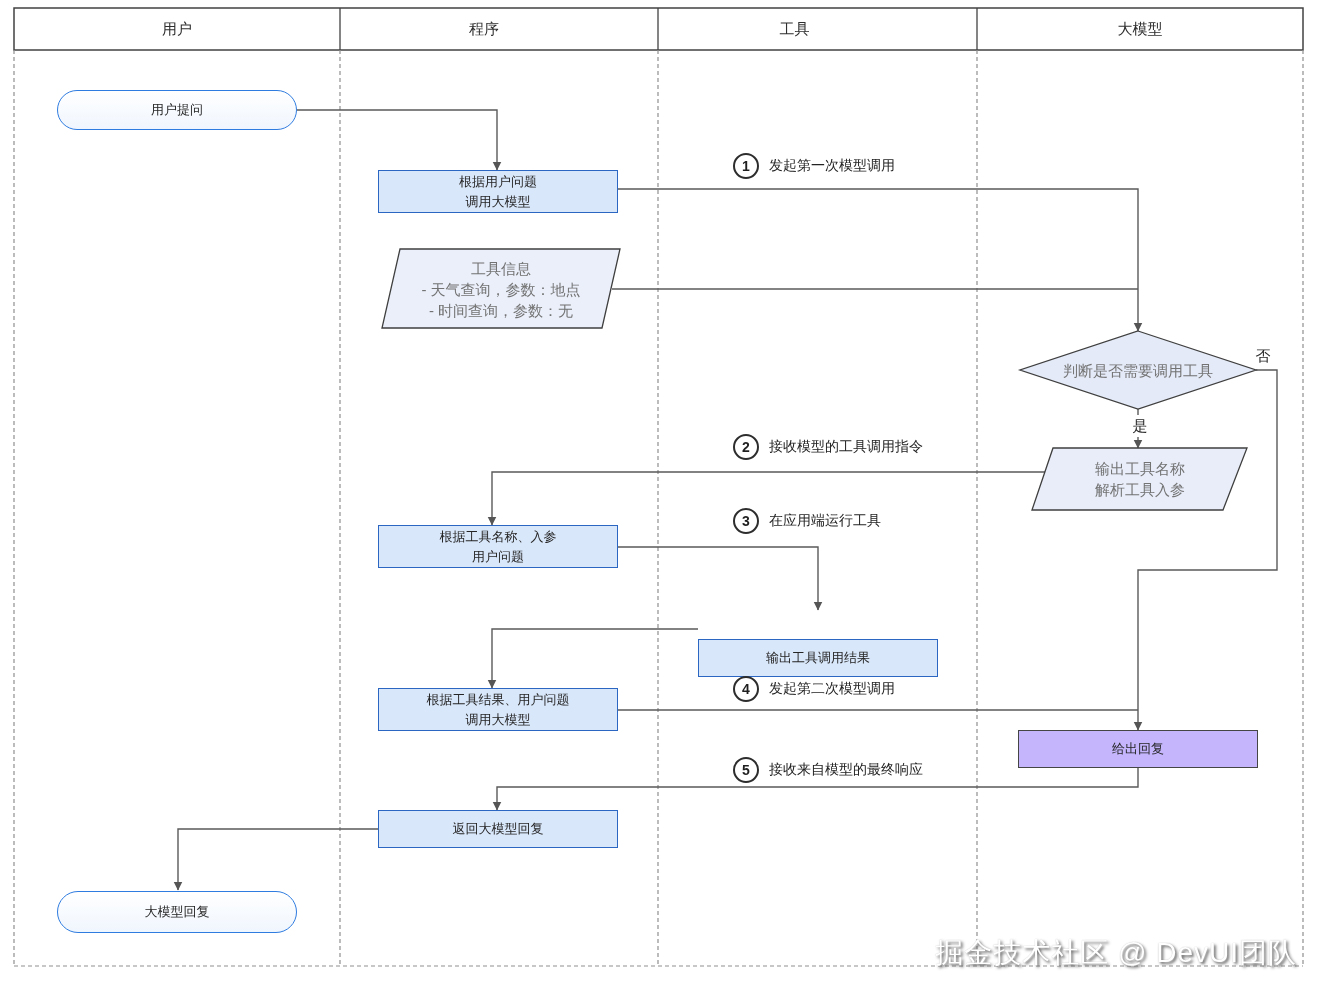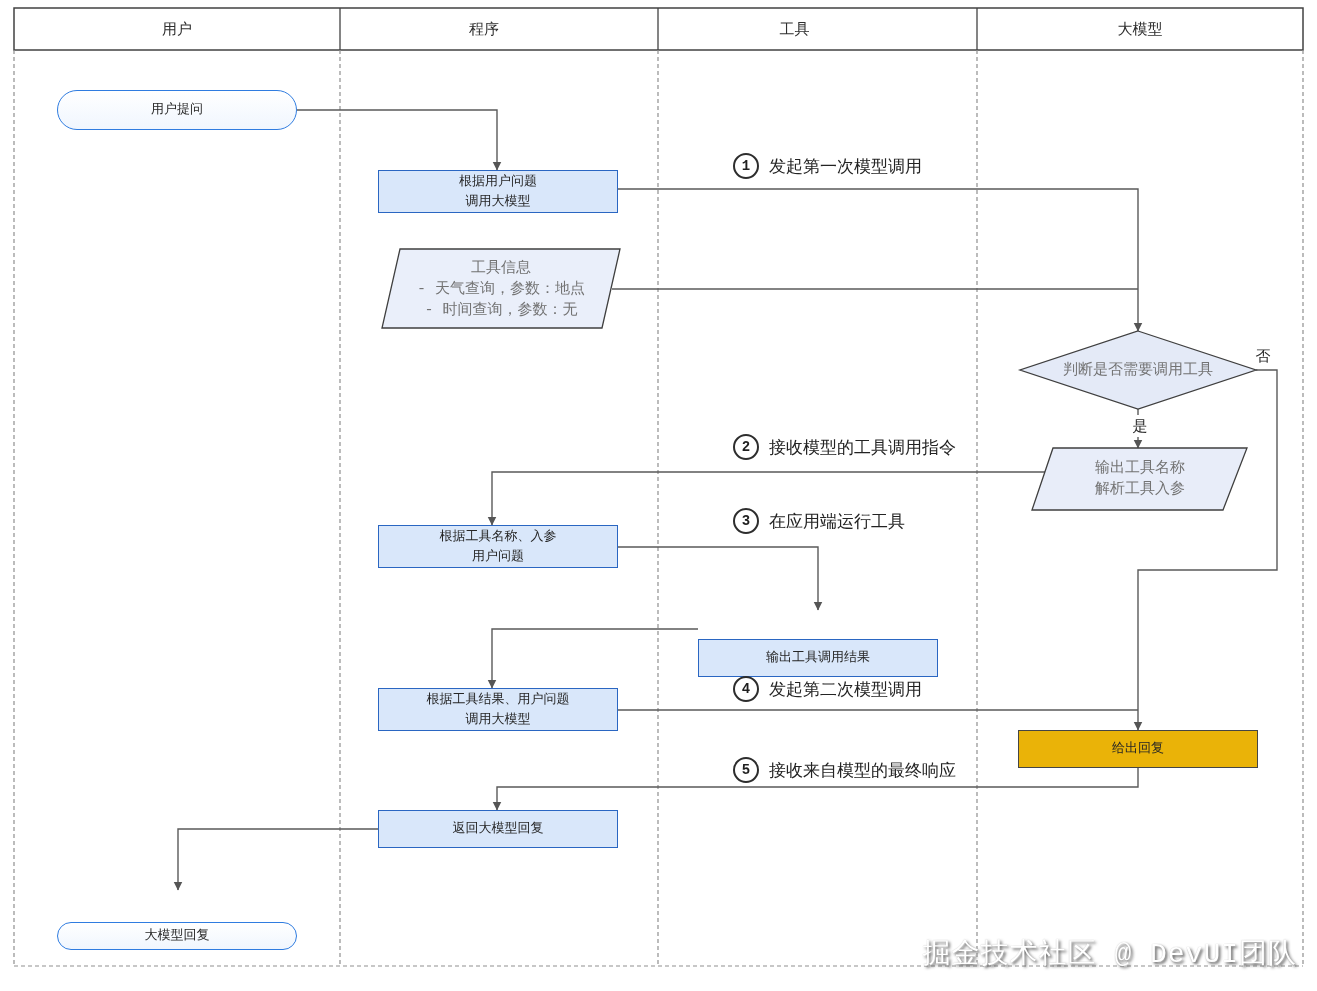--- a/index.html
+++ b/index.html
@@ -1,48 +1,48 @@
 <!DOCTYPE html>
 <html><head>
 <meta charset="utf-8">
 <style>
   html,body { margin:0; padding:0; background:#ffffff; }
   .canvas {
     position:relative; width:1317px; height:991px; background:#ffffff;
-    font-family:Liberation Mono, monospace; overflow:hidden;
+    font-family:Liberation Sans, sans-serif; overflow:hidden;
   }
   .svg-layer { position:absolute; left:0; top:0; }
   .lane-header {
     position:absolute; top:8px; height:42px;
     display:flex; align-items:center; justify-content:center;
     font-size:15px; color:#2e2e2e;
   }
   .node {
     position:absolute; box-sizing:border-box;
     display:flex; align-items:center; justify-content:center;
     text-align:center; font-size:13px; line-height:20px; color:#262626;
     white-space:pre-line;
   }
   .blue  { background:#d9e7fa; border:1.5px solid #2a66c2; }
-  .grayb { background:#eab308; border:1.4px solid #454545; }
+  .grayb { background:#c4b5fd; border:1.4px solid #454545; }
   .pill  { background:linear-gradient(180deg,#ffffff 0%,#f0f6fe 100%);
            border:1.5px solid #2f7ce0; border-radius:21px; }
   .overlay {
     position:absolute; display:flex; align-items:center; justify-content:center;
     text-align:center; font-size:15px; line-height:21px; color:#737373;
     white-space:pre-line; pointer-events:none;
   }
   .step { position:absolute; display:flex; align-items:center; gap:10px; height:28px; }
   .step-circle {
     width:26px; height:26px; box-sizing:border-box; flex:0 0 26px;
     border:2px solid #2d2d2d; border-radius:50%;
     display:flex; align-items:center; justify-content:center;
     font-size:14px; font-weight:bold; color:#1f1f1f;
   }
-  .step-label { font-size:17px; color:#232323; }
+  .step-label { font-size:14px; color:#232323; }
   .branch {
     position:absolute; font-size:15px; color:#262626;
     background:#ffffff; display:flex; align-items:center; justify-content:center;
   }
   .watermark {
     position:absolute; right:20px; top:934px;
     font-size:28px; letter-spacing:1px; color:#ffffff;
     text-shadow:2px 2px 3px rgba(90,90,90,0.95), 0 0 1px rgba(160,160,160,0.6);
     white-space:nowrap;
   }
@@ -113,21 +113,21 @@
 
   <div class="node blue" style="left:698px;top:639px;width:240px;height:38px">输出工具调用结果</div>
 
   <div class="node blue" style="left:378px;top:688px;width:240px;height:43px">根据工具结果、用户问题
 调用大模型</div>
 
   <div class="node grayb" style="left:1018px;top:730px;width:240px;height:38px">给出回复</div>
 
   <div class="node blue" style="left:378px;top:810px;width:240px;height:38px">返回大模型回复</div>
 
-  <div class="node pill" style="left:57px;top:922px;width:240px;height:28px">大模型回复</div>
+  <div class="node pill" style="left:57px;top:891px;width:240px;height:42px">大模型回复</div>
 
   <div class="overlay" style="left:390px;top:252px;width:222px;height:74px">工具信息
 - 天气查询，参数：地点
 - 时间查询，参数：无</div>
   <div class="overlay" style="left:1028px;top:352px;width:220px;height:36px">判断是否需要调用工具</div>
   <div class="overlay" style="left:1042px;top:450px;width:196px;height:58px">输出工具名称
 解析工具入参</div>
 
   <div class="branch" style="left:1126px;top:415px;width:28px;height:22px">是</div>
   <div class="branch" style="left:1249px;top:345px;width:28px;height:22px">否</div>

